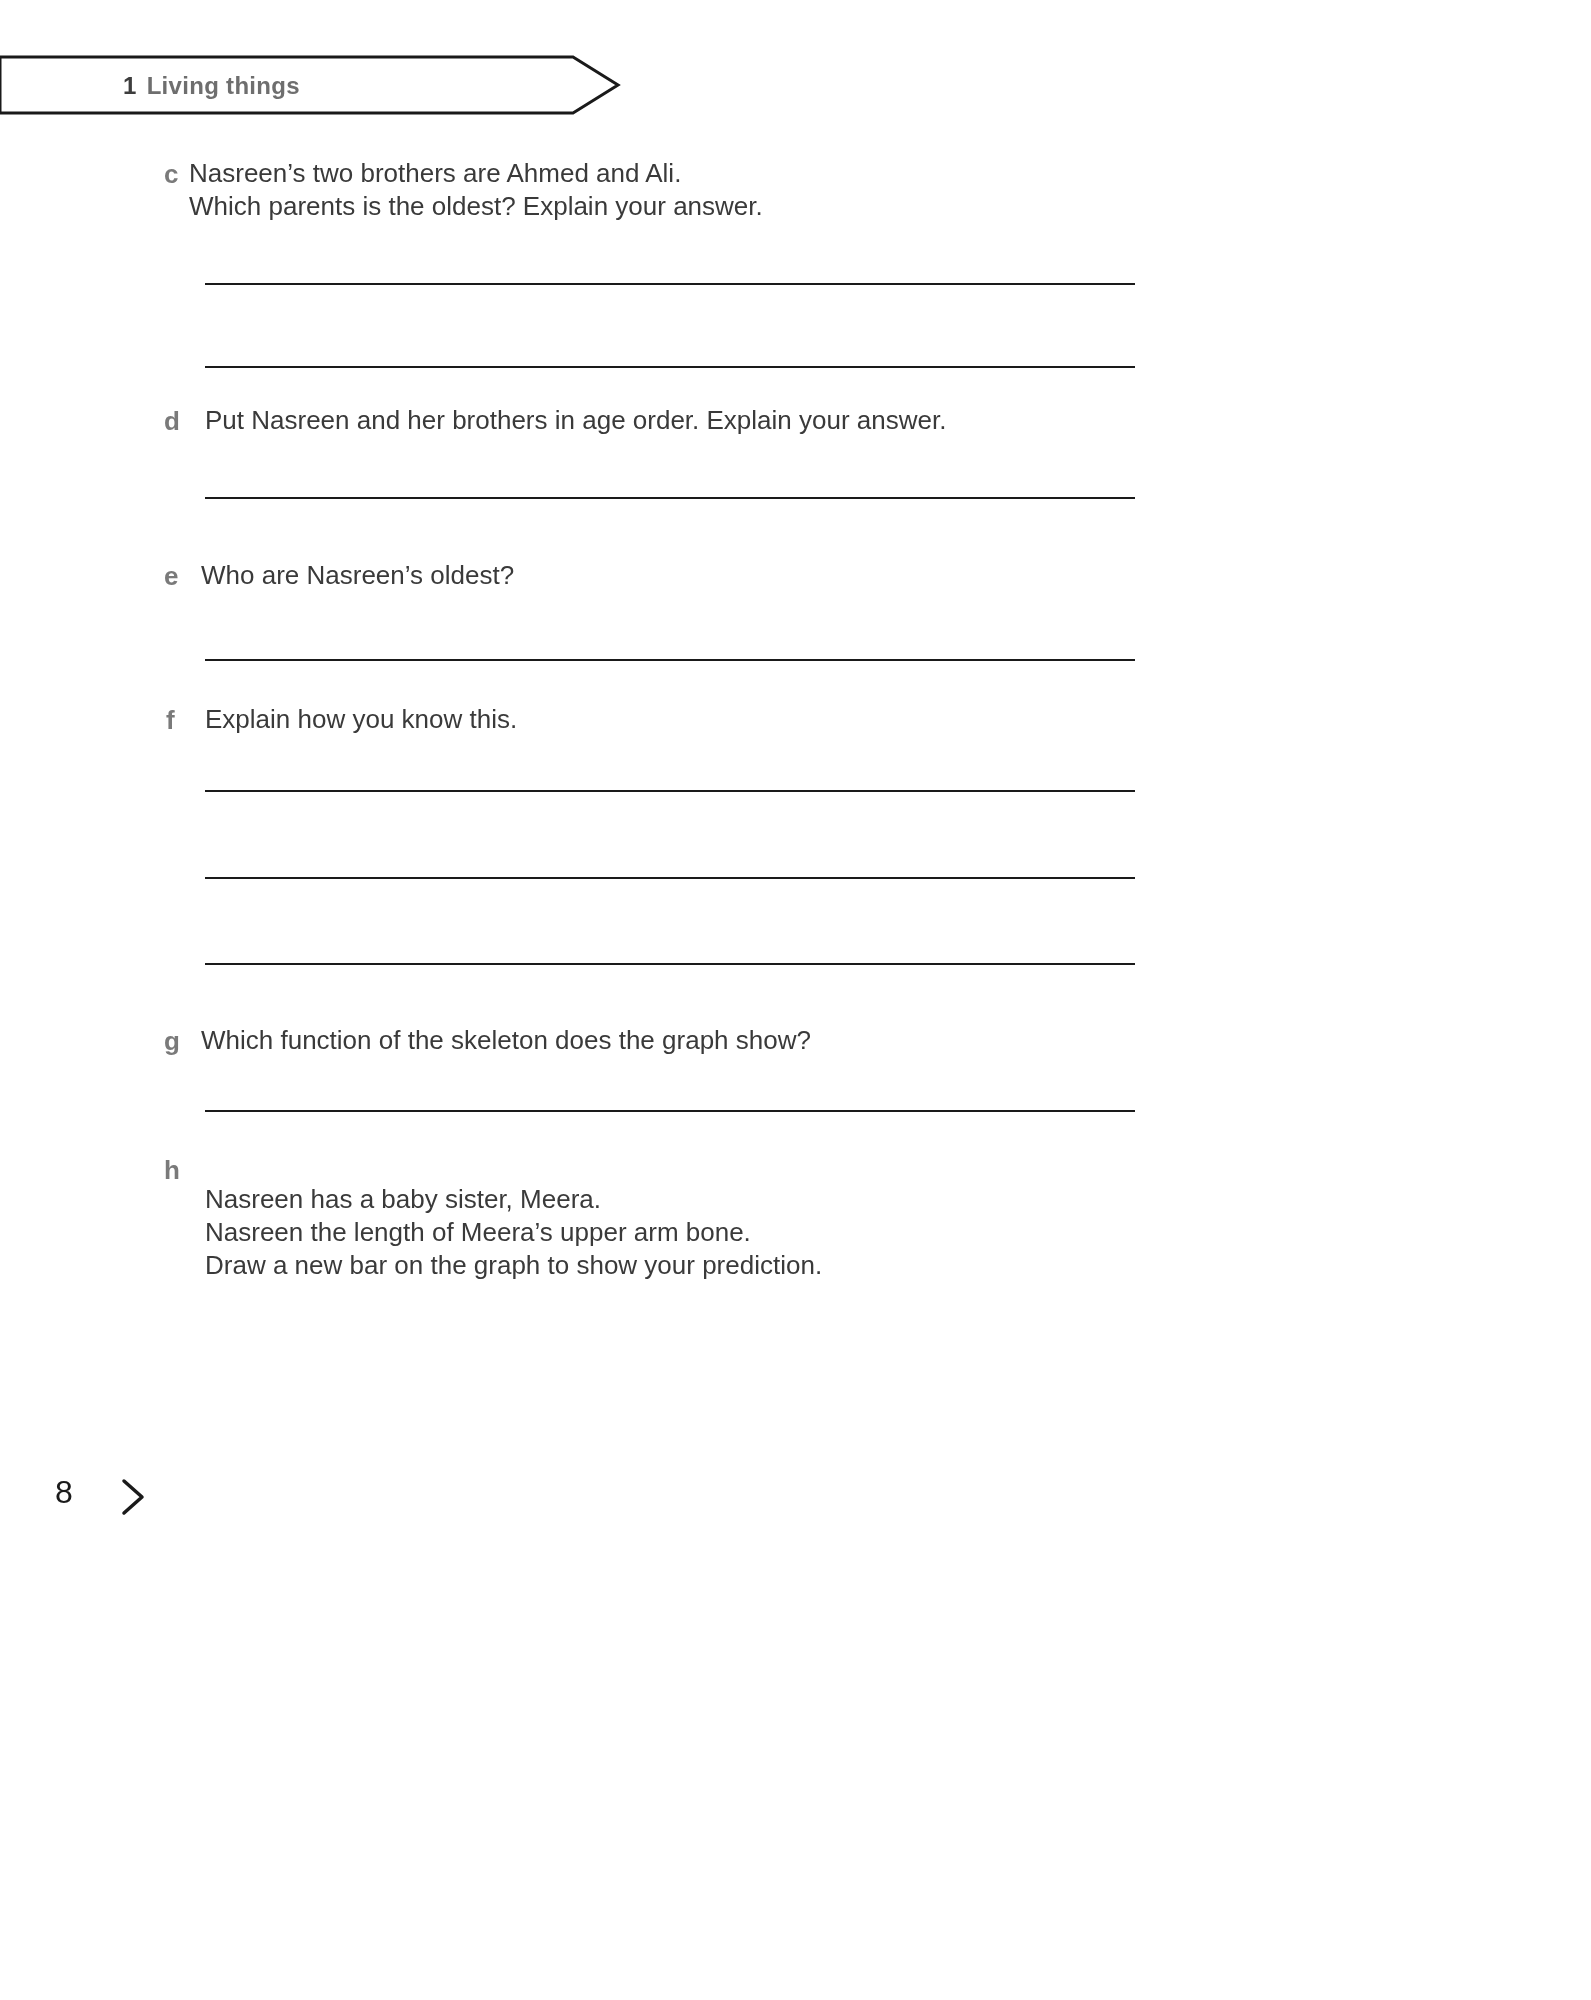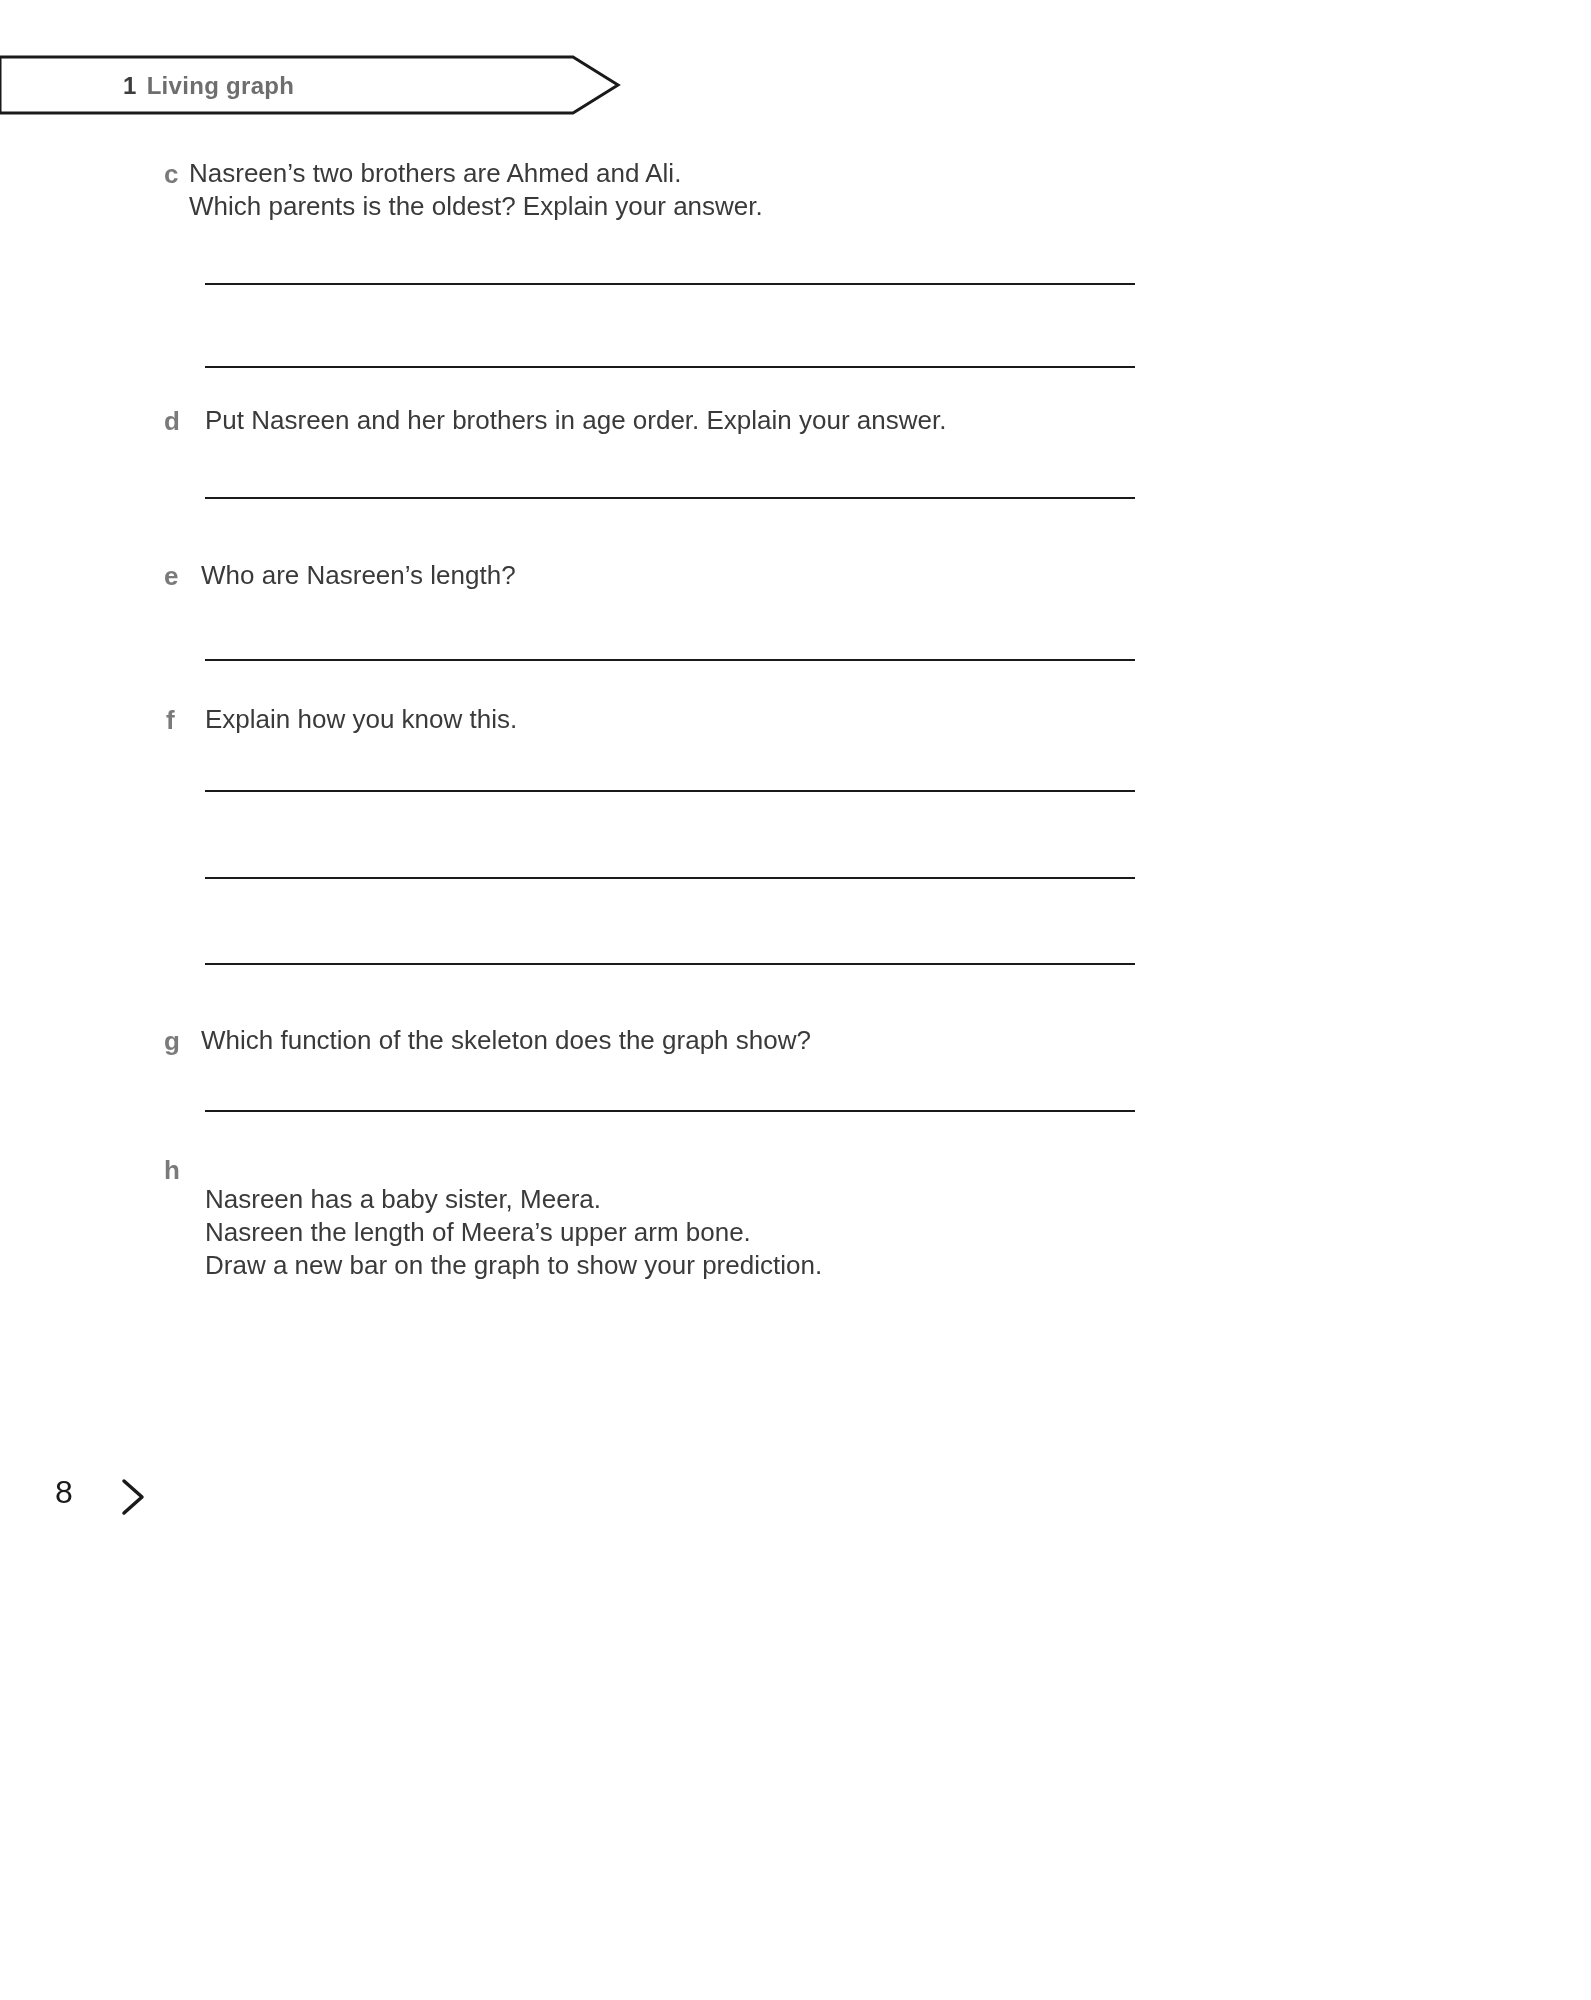--- a/index.html
+++ b/index.html
@@ -76,40 +76,40 @@
 <body>
 
 <div class="page">
 
   <div class="banner">
     <svg width="640" height="66" viewBox="0 0 640 66">
       <polygon points="0,5 573,5 618,33 573,61 0,61" fill="#ffffff" stroke="#1a1a1a" stroke-width="3"></polygon>
     </svg>
   </div>
   <div class="banner-text">
-    <span class="banner-number">1</span><span class="banner-title">Living graph</span>
+    <span class="banner-number">1</span><span class="banner-title">Living things</span>
   </div>
 
   <div class="q-label" style="left:164px; top:159px;">c</div>
   <div class="q-text" style="left:189px; top:157px;">
     <div>Nasreen’s two brothers are Ahmed and Ali.</div>
     <div>Which parents is the oldest? Explain your answer.</div>
   </div>
   <div class="answer-line" style="top:283px;"></div>
   <div class="answer-line" style="top:366px;"></div>
 
   <div class="q-label" style="left:164px; top:406px;">d</div>
   <div class="q-text" style="left:205px; top:404px;">
     <div>Put Nasreen and her brothers in age order. Explain your answer.</div>
   </div>
   <div class="answer-line" style="top:497px;"></div>
 
   <div class="q-label" style="left:164px; top:561px;">e</div>
   <div class="q-text" style="left:201px; top:559px;">
-    <div>Who are Nasreen’s length?</div>
+    <div>Who are Nasreen’s oldest?</div>
   </div>
   <div class="answer-line" style="top:659px;"></div>
 
   <div class="q-label" style="left:166px; top:705px;">f</div>
   <div class="q-text" style="left:205px; top:703px;">
     <div>Explain how you know this.</div>
   </div>
   <div class="answer-line" style="top:790px;"></div>
   <div class="answer-line" style="top:877px;"></div>
   <div class="answer-line" style="top:963px;"></div>

